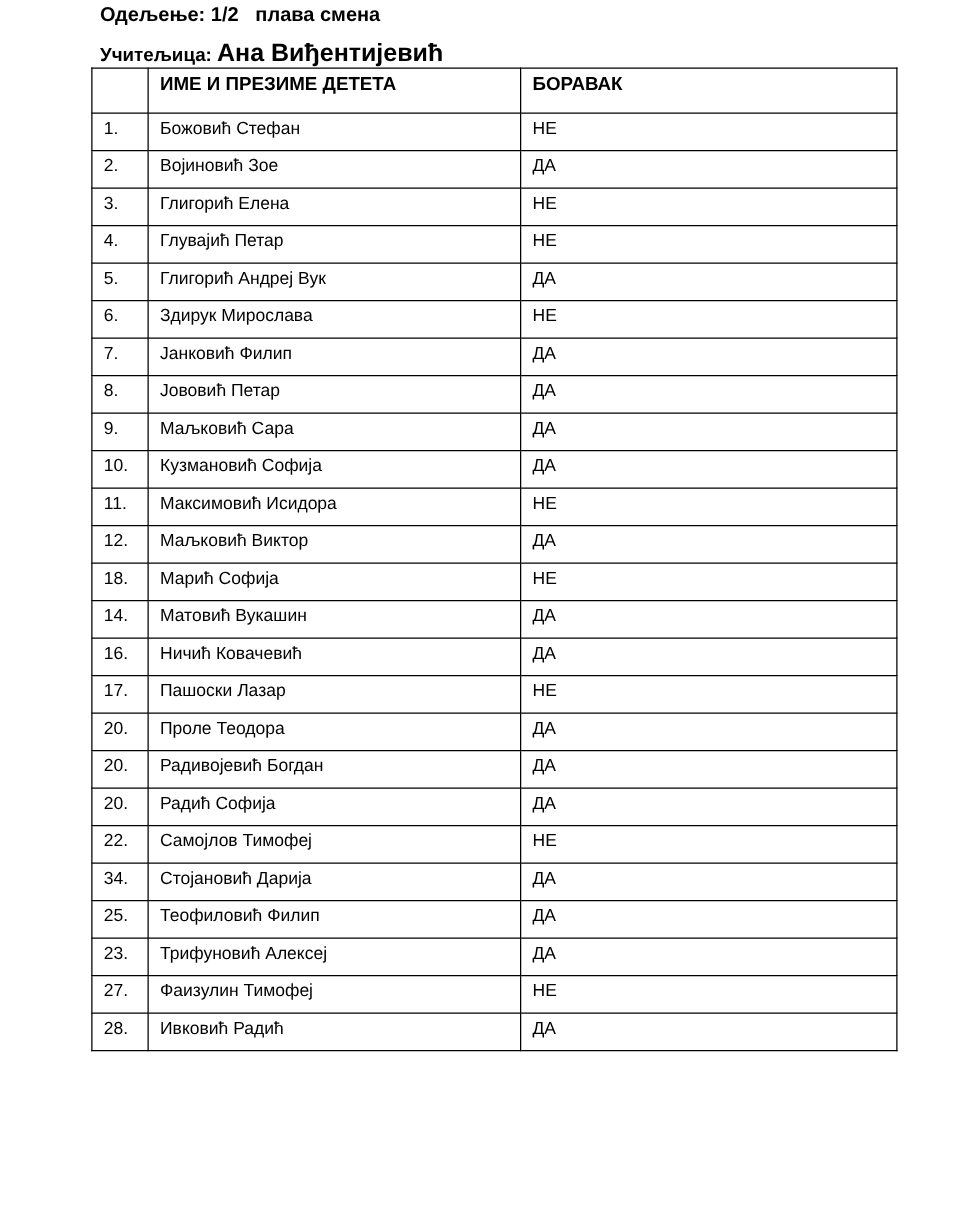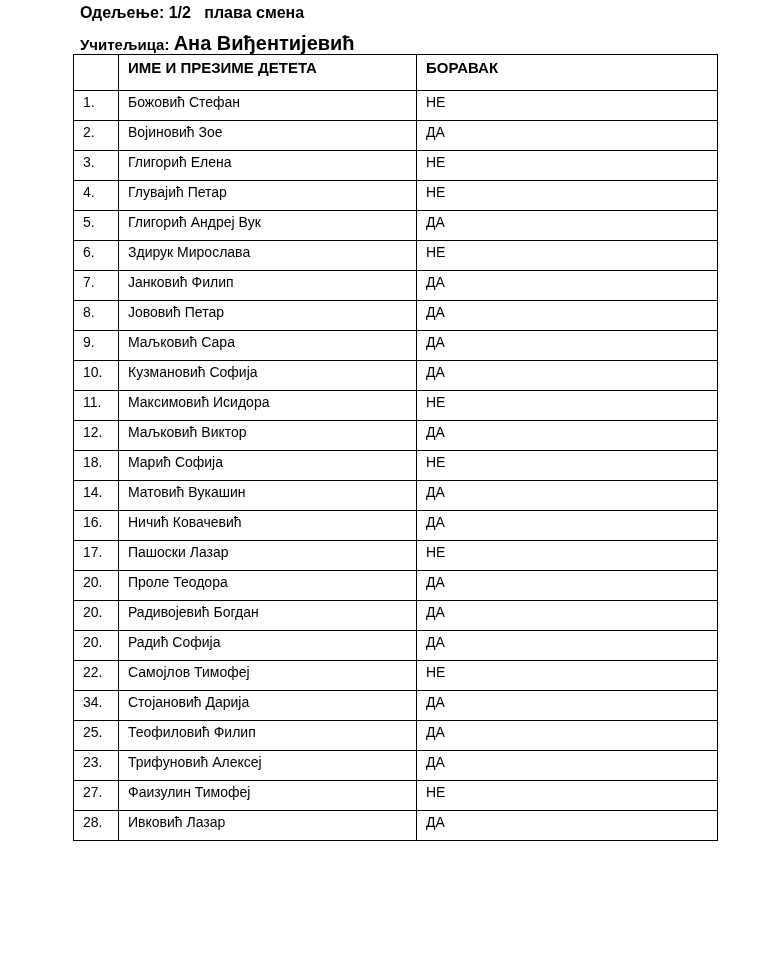--- a/index.html
+++ b/index.html
@@ -151,17 +151,17 @@
         <td>Трифуновић Алексеј</td>
         <td>ДА</td>
       </tr>
       <tr>
         <td>27.</td>
         <td>Фаизулин Тимофеј</td>
         <td>НЕ</td>
       </tr>
       <tr>
         <td>28.</td>
-        <td>Ивковић Лазар</td>
+        <td>Ивковић Радић</td>
         <td>ДА</td>
       </tr>
     </tbody>
 </table>
 
 </body></html>

